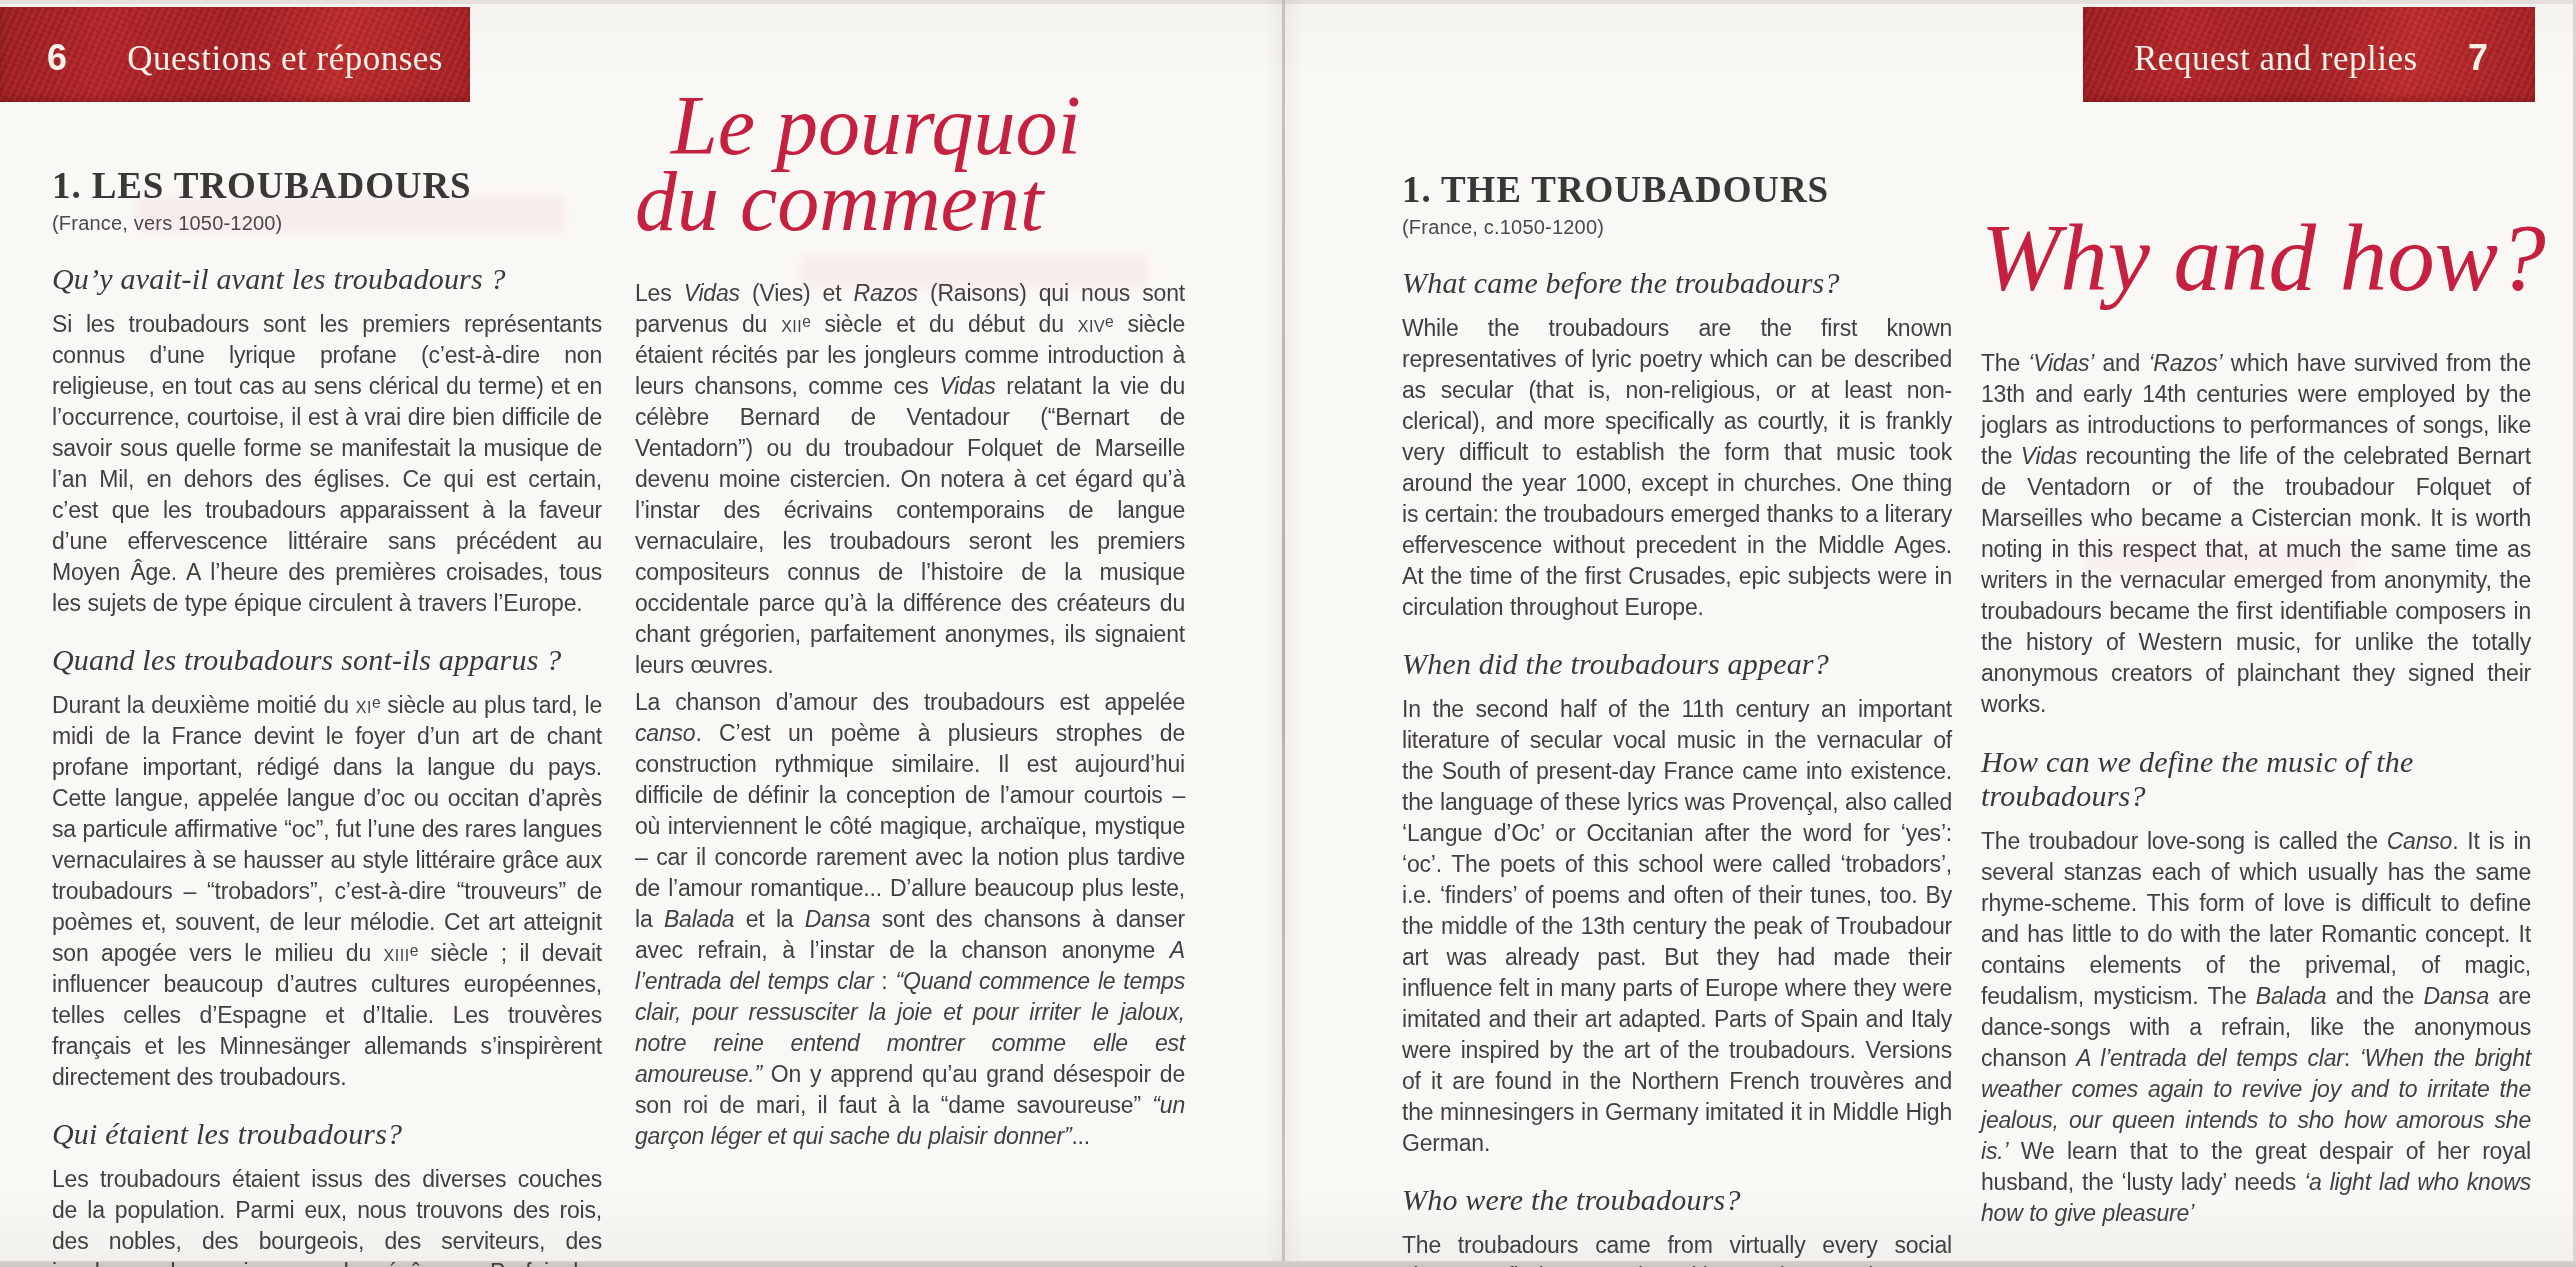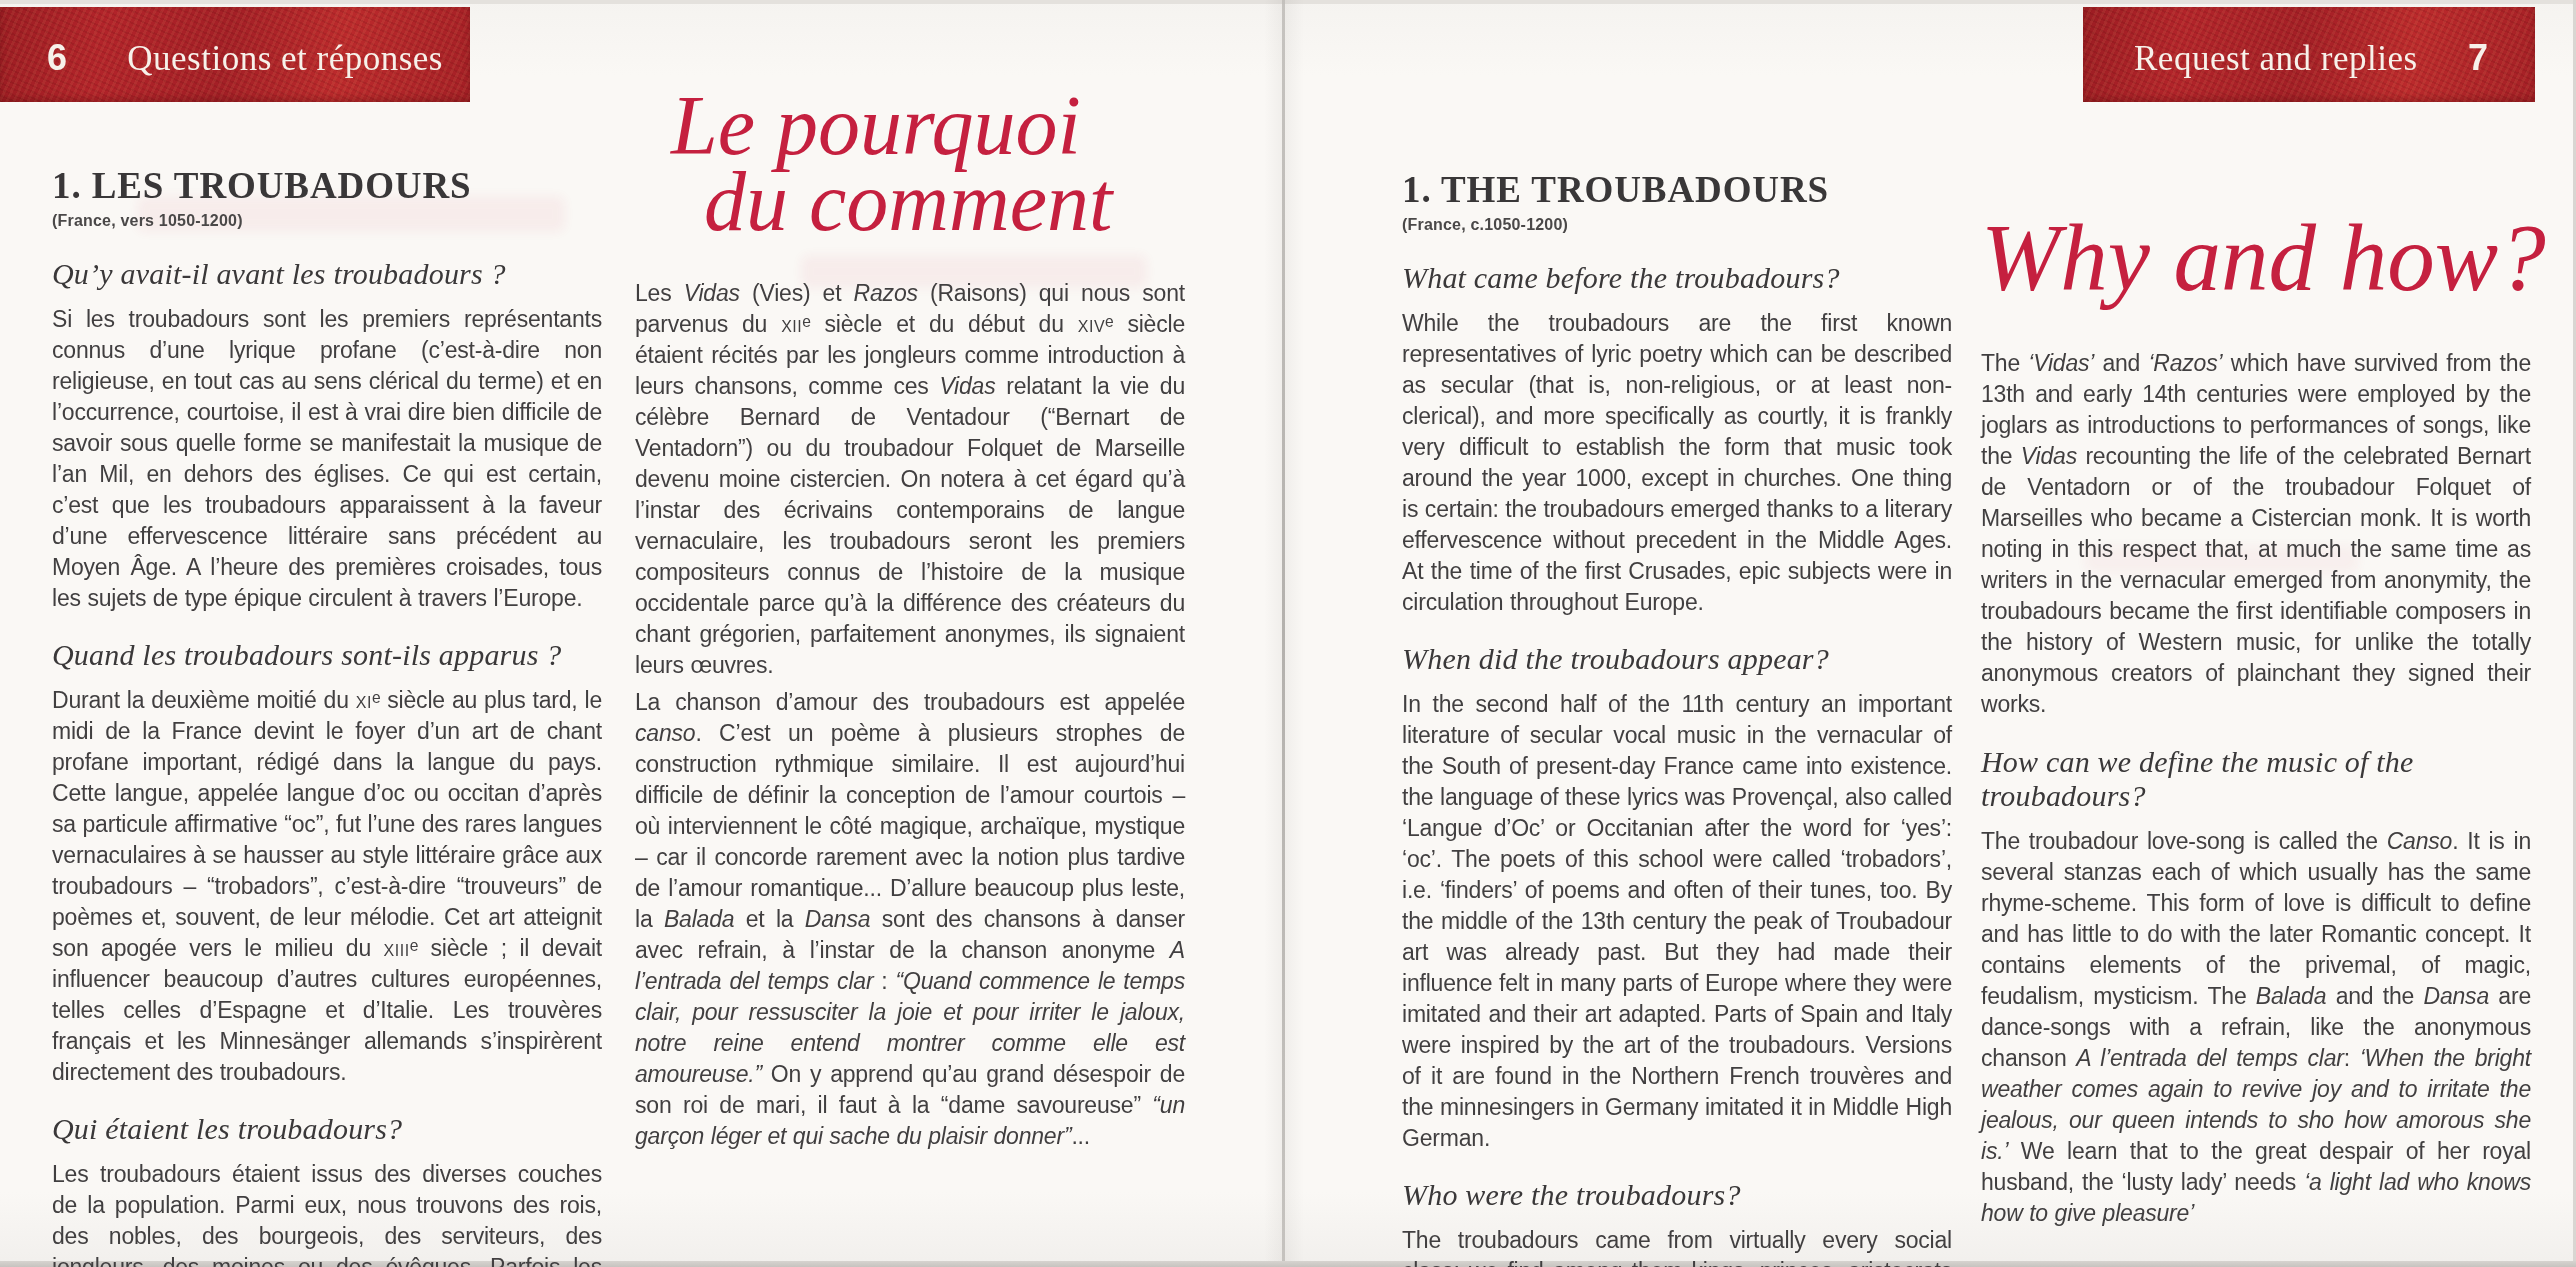--- a/index.html
+++ b/index.html
@@ -52,41 +52,41 @@
   #col-l1{left:52px;top:167px;}
   #col-l2{left:635px;top:88px;}
   #col-r1{left:1402px;top:171px;}
   #col-r2{left:1981px;top:178px;}
 
   .heading{
     font-family:"Liberation Serif",serif;font-weight:bold;color:#393738;
     font-size:37px;line-height:1.05;margin:0;letter-spacing:0.9px;
   }
   .subheading{
-    font-size:16px;color:#4a4848;margin-top:6.4px;letter-spacing:0.2px;font-weight:bold;
+    font-size:20px;color:#4a4848;margin-top:6.4px;letter-spacing:0.2px;
   }
   .head-block{}
 
   .qhead{
     font-family:"Liberation Serif",serif;font-style:italic;color:#3a3839;
     font-size:30px;line-height:1.15;margin:24.6px 0 12px 0;letter-spacing:0.2px;
   }
   .sections > .qhead:first-child{margin-top:27px;}
   p.body{
     font-size:23px;line-height:31px;color:#413f40;margin:0 0 5.5px 0;
     text-align:justify;letter-spacing:-0.2px;word-spacing:0.4px;
   }
   p.body .sc{font-variant:small-caps;letter-spacing:0.5px;}
 
   .script-title{
     font-family:"Liberation Serif",serif;font-style:italic;color:#c5203f;
   }
   .script-left{font-size:84px;line-height:76px;margin-bottom:38px;}
   .script-left .line1{padding-left:36px;}
-  .script-left .line2{text-align:center;padding-right:3.6px;}
+  .script-left .line2{text-align:left;padding-right:3.6px;}
   .script-right{font-size:95px;line-height:1;margin:33px 0 42px 0;white-space:nowrap;}
 </style>
 </head>
 <body>
 
 <div>
 
   <div class="edge-top"></div>
   <div class="gutter-shade"></div>
   <div class="gutter"></div>

